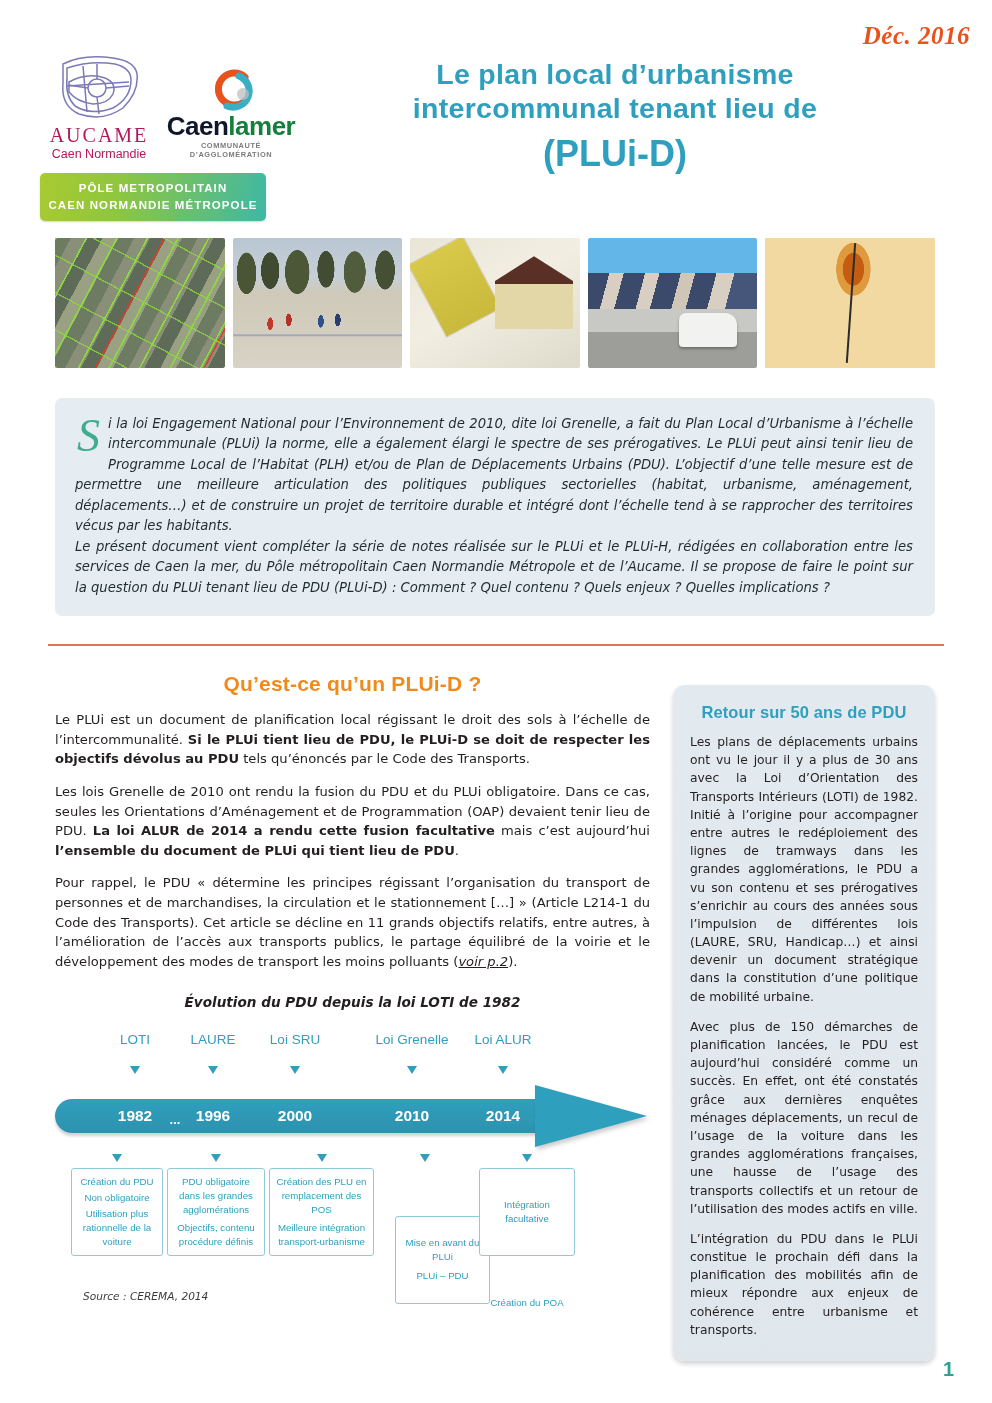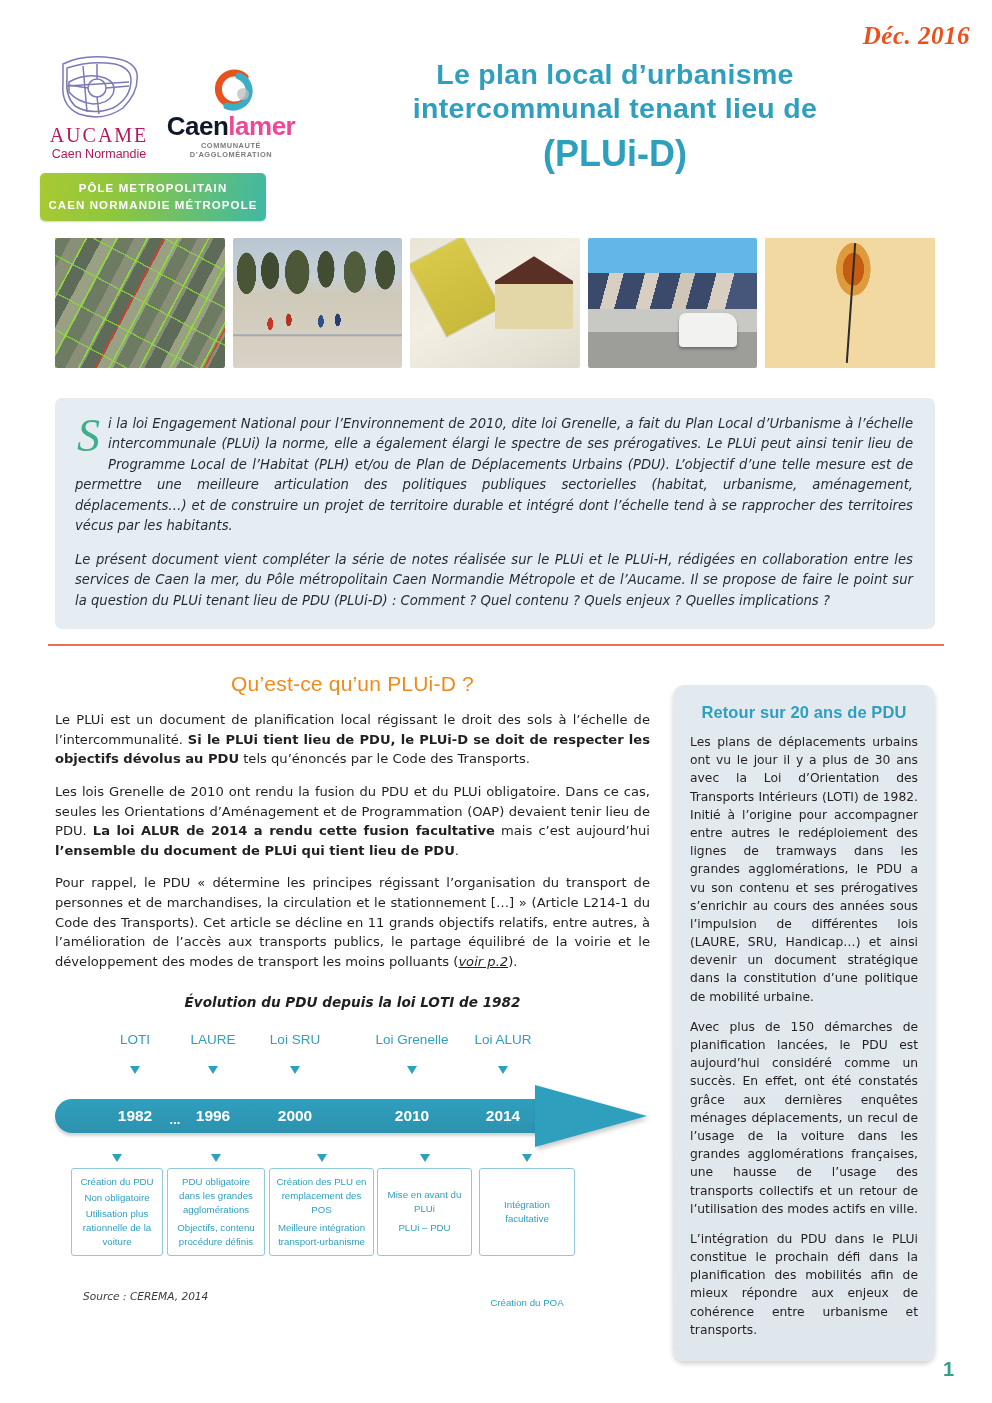--- a/index.html
+++ b/index.html
@@ -46,21 +46,21 @@
     font-family: "Liberation Sans", sans-serif;
   }
 
   .caen { width: 130px; text-align: center; padding-bottom: 2px;}
   .caen-mark { width: 48px; height: 46px; margin: 0 auto 1px; }
   .caen-word {
     font-size: 26px; font-weight: bold; letter-spacing: -0.5px;
     line-height: 1;
   }
   .caen-word .c1 { color: #0f172a; }
-  .caen-word .c2 { color: #ec4899; }
+  .caen-word .c2 { color: #15803d; }
   .caen-tag {
     font-size: 7.4px; font-weight: bold; letter-spacing: .6px;
     color: #7b7b7b; margin-top: 2px;
   }
 
   .pole {
     margin-top: 12px;
     width: 226px; padding: 7px 6px 8px;
     border-radius: 5px;
     background: linear-gradient(100deg, #a9ca31 0%, #8ec63f 35%, #3fb8a5 100%);
@@ -197,37 +197,37 @@
   .dropcap {
     float: left;
     font-family: "Liberation Serif", serif;
     font-style: italic;
     font-size: 46px;
     line-height: 0.86;
     color: #3fae8e;
     padding: 2px 8px 0 2px;
   }
   .intro p { margin: 0; }
-  .intro p + p { margin-top: 13px; }
+  .intro p + p { }
 
   
   .rule {
     position: absolute; left: 48px; top: 644px;
     width: 896px; height: 2px;
     background: #e8714f;
   }
 
   
   .left-col {
     position: absolute; left: 55px; top: 672px; width: 595px;
   }
   .section-heading {
     text-align: center;
     color: #f08a1c;
-    font-weight: normal;
+    font-weight: bold;
     font-size: 21px;
     letter-spacing: .2px;
     margin: 0 0 14px 0;
   }
 
   .body-p {
     font-family: "DejaVu Sans", sans-serif;
     font-size: 13.1px;
     line-height: 1.5;
     text-align: justify;
@@ -482,37 +482,37 @@
         <div class="tl-box" style="left: 112px; width: 98px;">
           <span>PDU obligatoire dans les grandes agglomérations</span>
           <div class="gap"></div>
           <span>Objectifs, contenu procédure définis</span>
         </div>
         <div class="tl-box" style="left: 214px; width: 105px;">
           <span>Création des PLU en remplacement des POS</span>
           <div class="gap"></div>
           <span>Meilleure intégration transport-urbanisme</span>
         </div>
-        <div class="tl-box" style="left: 322px; width: 95px;">
+        <div class="tl-box" style="left: 340px; width: 95px; margin-top: 48px;">
           <span>Mise en avant du PLUi</span>
           <div class="gap"></div>
           <span>PLUi – PDU</span>
         </div>
         <div class="tl-box" style="left: 424px; width: 96px; gap: 35px;">
           <span>PLUi - PDU :</span>
           <div class="gap"></div>
           <span>Intégration facultative</span>
           <div class="gap"></div>
           <span>Création du POA</span>
         </div>
       </div>
     <div class="source">Source : CEREMA, 2014</div>
   </div>
 </div>
 
 <aside class="sidebar">
-  <h3 class="sb-heading">Retour sur 20 ans de PDU</h3>
+  <h3 class="sb-heading">Retour sur 50 ans de PDU</h3>
   <p class="sb-p">Les plans de déplacements urbains ont vu le jour il y a plus de 30 ans avec la Loi d’Orientation des Transports Intérieurs (LOTI) de 1982. Initié à l’origine pour accompagner entre autres le redéploiement des lignes de tramways dans les grandes agglomérations, le PDU a vu son contenu et ses prérogatives s’enrichir au cours des années sous l’impulsion de différentes lois (LAURE, SRU, Handicap…) et ainsi devenir un document stratégique dans la constitution d’une politique de mobilité urbaine.</p>
   <p class="sb-p">Avec plus de 150 démarches de planification lancées, le PDU est aujourd’hui considéré comme un succès. En effet, ont été constatés grâce aux dernières enquêtes ménages déplacements, un recul de l’usage de la voiture dans les grandes agglomérations françaises, une hausse de l’usage des transports collectifs et un retour de l’utilisation des modes actifs en ville.</p>
   <p class="sb-p">L’intégration du PDU dans le PLUi constitue le prochain défi dans la planification des mobilités afin de mieux répondre aux enjeux de cohérence entre urbanisme et transports.</p>
 </aside>
 
 <div class="page-no">1</div>
 
 </body></html>

